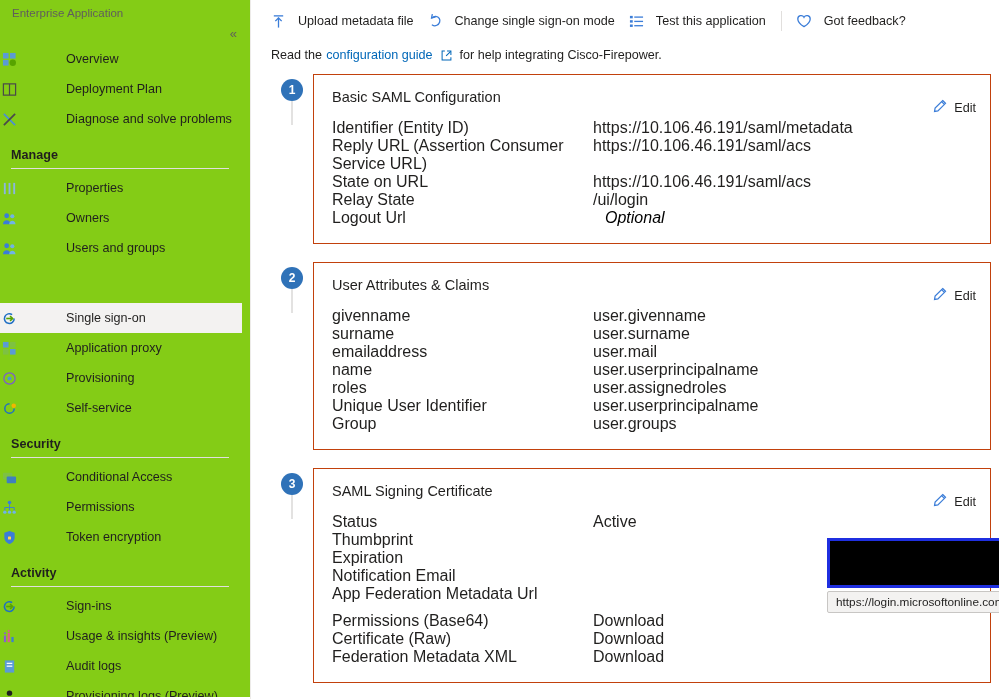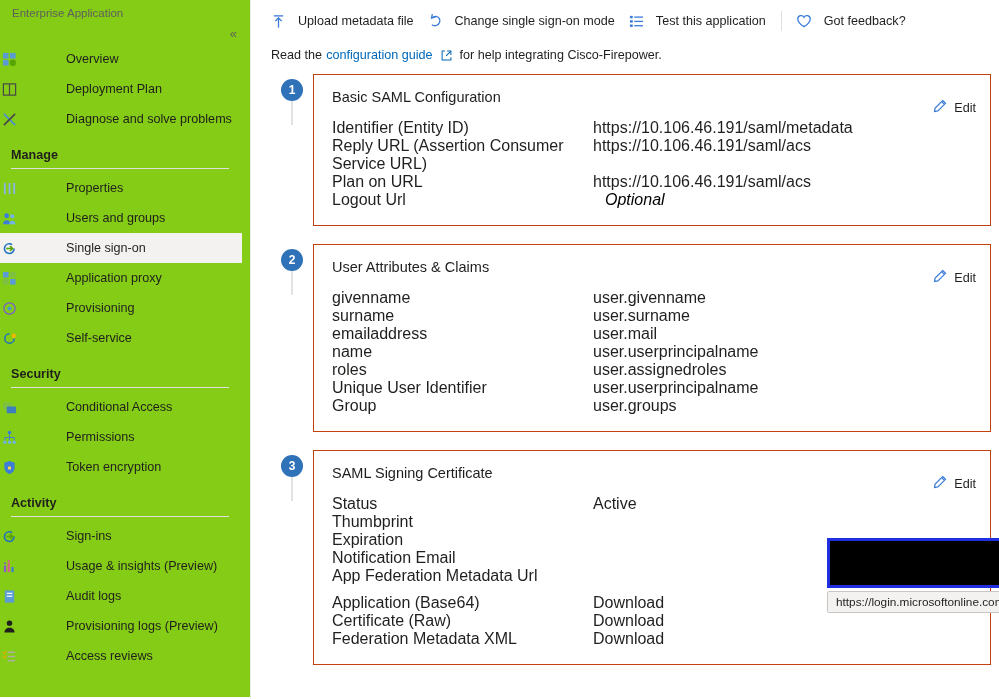--- a/index.html
+++ b/index.html
@@ -29,21 +29,21 @@
     font-size: 13px; color: #605e5c; line-height: 1;
     cursor: pointer; letter-spacing: -1px;
   }
   .sb-list { margin-top: 22px; }
   .sb-item {
     display: flex; align-items: center;
     height: 30px; 
     font-size: 12.6px; color: #201f1e;
     cursor: pointer; width: 242px; gap: 35px;
   }
-  .sb-item.selected { background: #f3f2f1; }
+  .sb-item.selected { background: #f3f2f1; margin-top: 40px; }
   .sb-item .ic {
     width: 19px; height: 16px; margin-right: 12px;
     flex: 0 0 19px; display: flex; align-items: center; justify-content: center;
   }
   .sb-item .lbl { white-space: nowrap; }
   .sb-group {
     font-size: 12.6px; font-weight: bold; color: #201f1e;
     padding: 14px 0 4px 11px;
   }
   .sb-rule {
@@ -195,20 +195,31 @@
         <span class="ic">
           <svg width="15" height="15" viewBox="0 0 16 16">
             <line x1="3" y1="2" x2="3" y2="14" stroke="#8ab6e0" stroke-width="2"></line>
             <line x1="8" y1="2" x2="8" y2="14" stroke="#8ab6e0" stroke-width="2"></line>
             <line x1="13" y1="2" x2="13" y2="14" stroke="#8ab6e0" stroke-width="2"></line>
           </svg>
         </span>
         <span class="lbl">Properties</span>
       </div>
 
+      <div class="sb-item">
+        <span class="ic">
+          <svg width="15" height="15" viewBox="0 0 16 16">
+            <circle cx="5" cy="5" r="2.6" fill="#3b7dd8"></circle>
+            <path d="M1 14c0-2.6 1.9-4.2 4-4.2s4 1.6 4 4.2z" fill="#3b7dd8"></path>
+            <circle cx="11" cy="5.6" r="2.2" fill="#6fb3e8"></circle>
+            <path d="M7.6 14c0-2.3 1.6-3.7 3.4-3.7s3.4 1.4 3.4 3.7z" fill="#6fb3e8"></path>
+          </svg>
+        </span>
+        <span class="lbl">Owners</span>
+      </div>
 
       <div class="sb-item">
         <span class="ic">
           <svg width="15" height="15" viewBox="0 0 16 16">
             <circle cx="5" cy="5" r="2.6" fill="#3b7dd8"></circle>
             <path d="M1 14c0-2.6 1.9-4.2 4-4.2s4 1.6 4 4.2z" fill="#3b7dd8"></path>
             <circle cx="11" cy="5.6" r="2.2" fill="#6fb3e8"></circle>
             <path d="M7.6 14c0-2.3 1.6-3.7 3.4-3.7s3.4 1.4 3.4 3.7z" fill="#6fb3e8"></path>
           </svg>
         </span>
@@ -443,22 +454,26 @@
           <div class="rows">
             <div class="row">
               <div class="k">Identifier (Entity ID)</div>
               <div class="v">https://10.106.46.191/saml/metadata</div>
             </div>
             <div class="row">
               <div class="k">Reply URL (Assertion Consumer Service URL)</div>
               <div class="v">https://10.106.46.191/saml/acs</div>
             </div>
             <div class="row">
-              <div class="k">Plan on URL</div>
+              <div class="k">State on URL</div>
               <div class="v">https://10.106.46.191/saml/acs</div>
+            </div>
+            <div class="row">
+              <div class="k">Relay State</div>
+              <div class="v">/ui/login</div>
             </div>
             <div class="row">
               <div class="k">Logout Url</div>
               <div class="v optional">Optional</div>
             </div>
           </div>
         </div>
       </div>
 
       <div class="step">
@@ -542,21 +557,21 @@
             <div class="row">
               <div class="k">Notification Email</div>
               <div class="v"></div>
             </div>
             <div class="row">
               <div class="k">App Federation Metadata Url</div>
               <div class="v"></div>
             </div>
             <div class="gap"></div>
             <div class="row">
-              <div class="k">Application (Base64)</div>
+              <div class="k">Permissions (Base64)</div>
               <div class="v dl">Download</div>
             </div>
             <div class="row">
               <div class="k">Certificate (Raw)</div>
               <div class="v dl">Download</div>
             </div>
             <div class="row">
               <div class="k">Federation Metadata XML</div>
               <div class="v dl">Download</div>
             </div>

